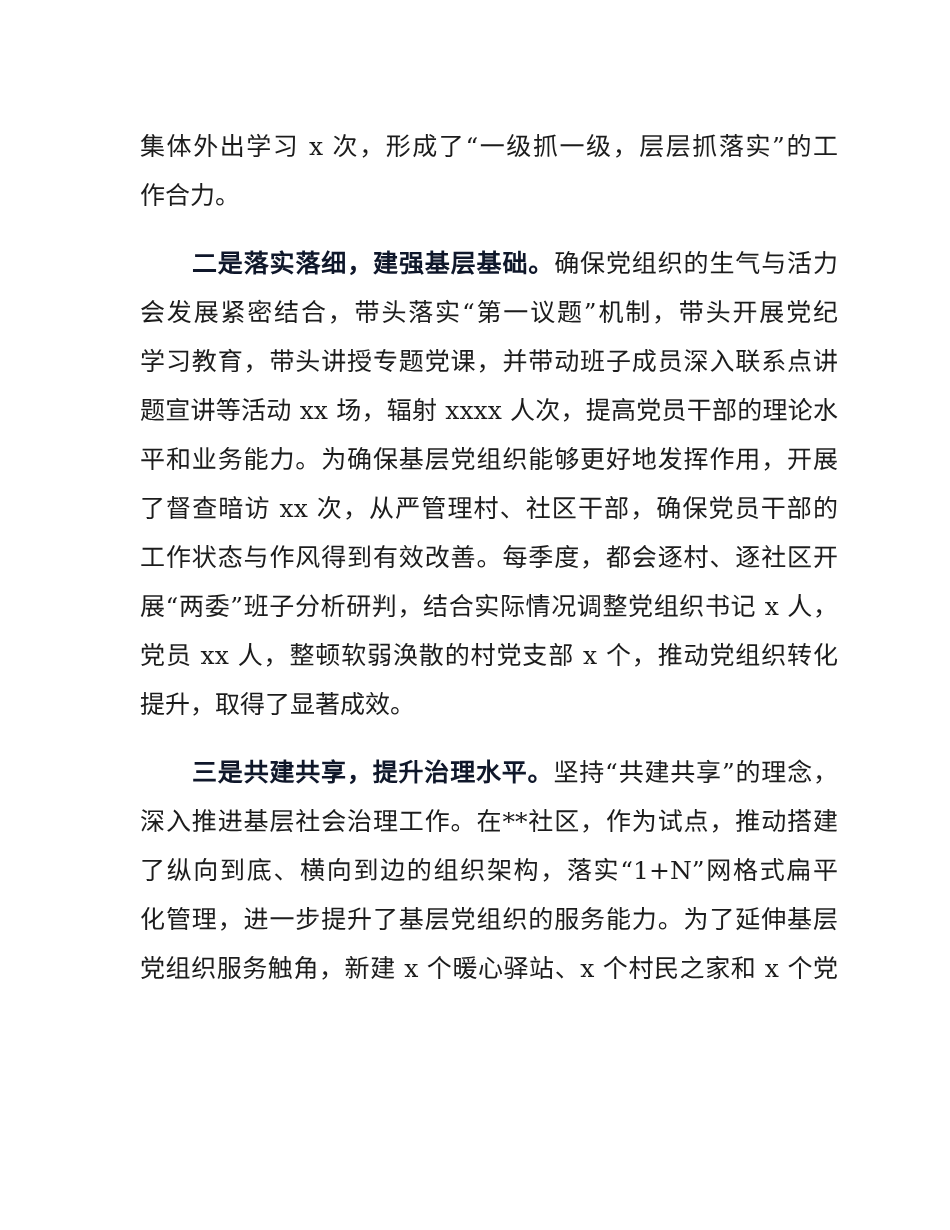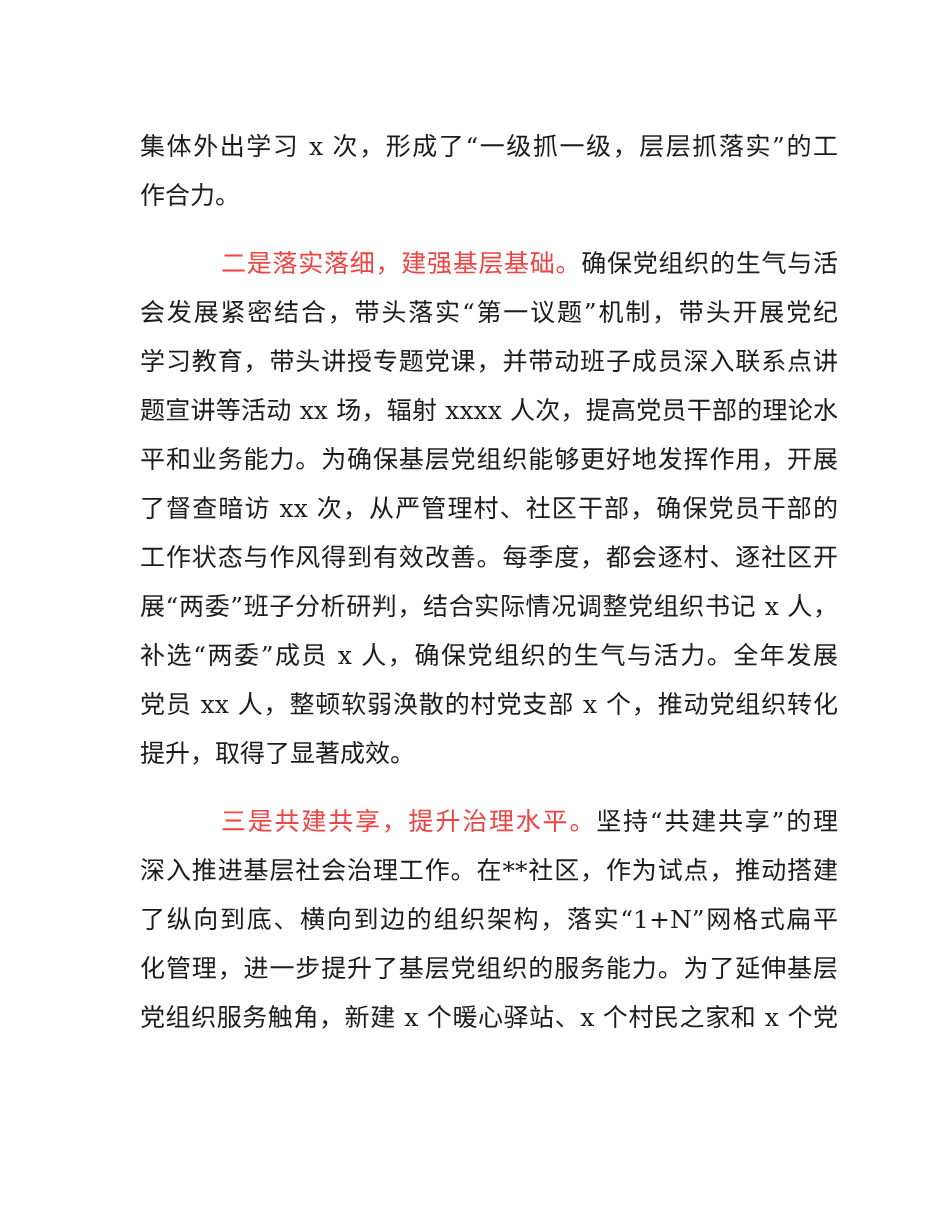--- a/index.html
+++ b/index.html
@@ -31,23 +31,22 @@
   }
   .line.endline {
     text-align: right;
     text-align-last: left;
   }
   .para.indent .line.first {
     text-indent: 52px;
   }
   .head {
     font-family: "DejaVu Sans", "Liberation Sans", sans-serif;
-    font-weight: 400;
-    color: #ef4444;
-    margin-left: 29px;
+    font-weight: 700;
+    color: #0f172a;
   }
 </style>
 </head>
 <body>
 
 <div class="page">
 
   <div class="para">
     <div class="line">集体外出学习 x 次，形成了“一级抓一级，层层抓落实”的工</div>
     <div class="line endline">作合力。</div>
@@ -55,21 +54,20 @@
 
   <div class="para indent">
     <div class="line first"><span class="head">二是落实落细，建强基层基础。</span><span>确保党组织的生气与活力</span></div>
     <div class="line">会发展紧密结合，带头落实“第一议题”机制，带头开展党纪</div>
     <div class="line">学习教育，带头讲授专题党课，并带动班子成员深入联系点讲</div>
     <div class="line">题宣讲等活动 xx 场，辐射 xxxx 人次，提高党员干部的理论水</div>
     <div class="line">平和业务能力。为确保基层党组织能够更好地发挥作用，开展</div>
     <div class="line">了督查暗访 xx 次，从严管理村、社区干部，确保党员干部的</div>
     <div class="line">工作状态与作风得到有效改善。每季度，都会逐村、逐社区开</div>
     <div class="line">展“两委”班子分析研判，结合实际情况调整党组织书记 x 人，</div>
-    <div class="line">补选“两委”成员 x 人，确保党组织的生气与活力。全年发展</div>
     <div class="line">党员 xx 人，整顿软弱涣散的村党支部 x 个，推动党组织转化</div>
     <div class="line endline">提升，取得了显著成效。</div>
   </div>
 
   <div class="para indent">
     <div class="line first"><span class="head">三是共建共享，提升治理水平。</span><span>坚持“共建共享”的理念，</span></div>
     <div class="line">深入推进基层社会治理工作。在**社区，作为试点，推动搭建</div>
     <div class="line">了纵向到底、横向到边的组织架构，落实“1+N”网格式扁平</div>
     <div class="line">化管理，进一步提升了基层党组织的服务能力。为了延伸基层</div>
     <div class="line">党组织服务触角，新建 x 个暖心驿站、x 个村民之家和 x 个党</div>

